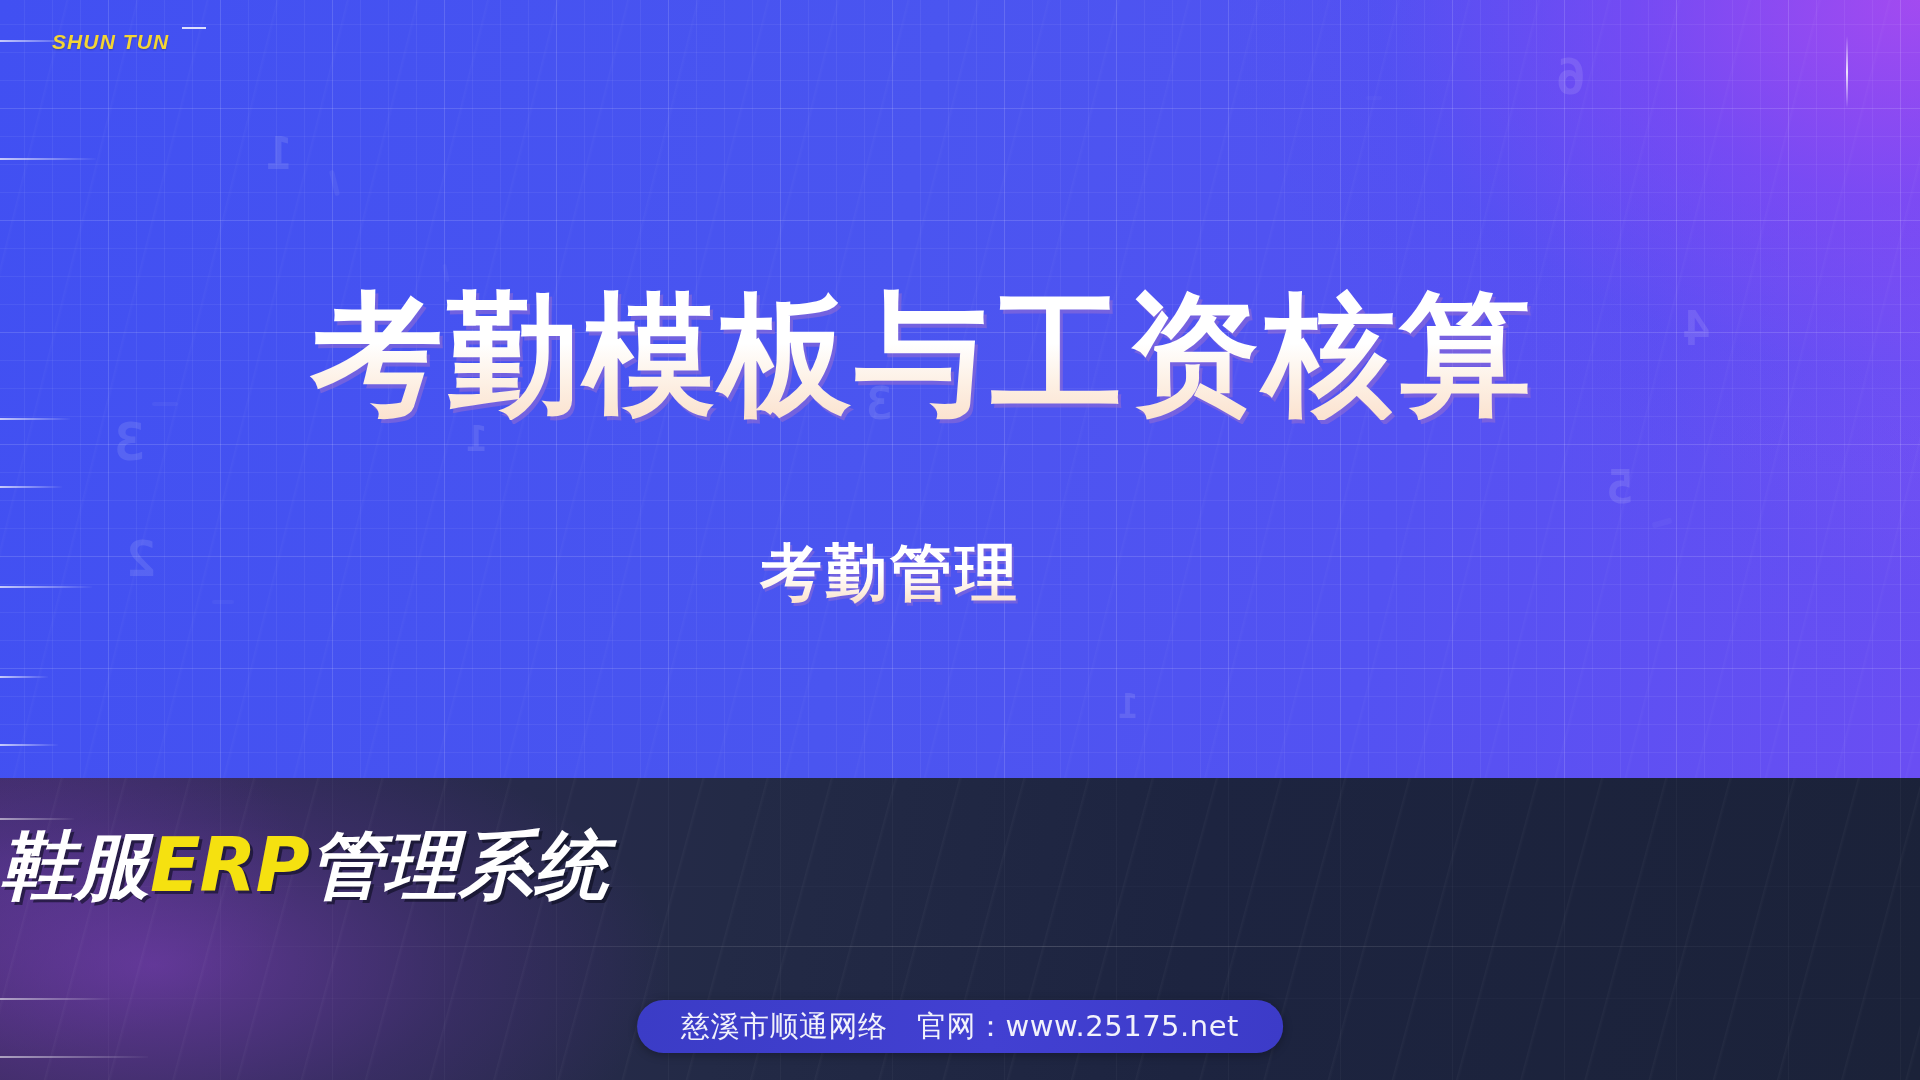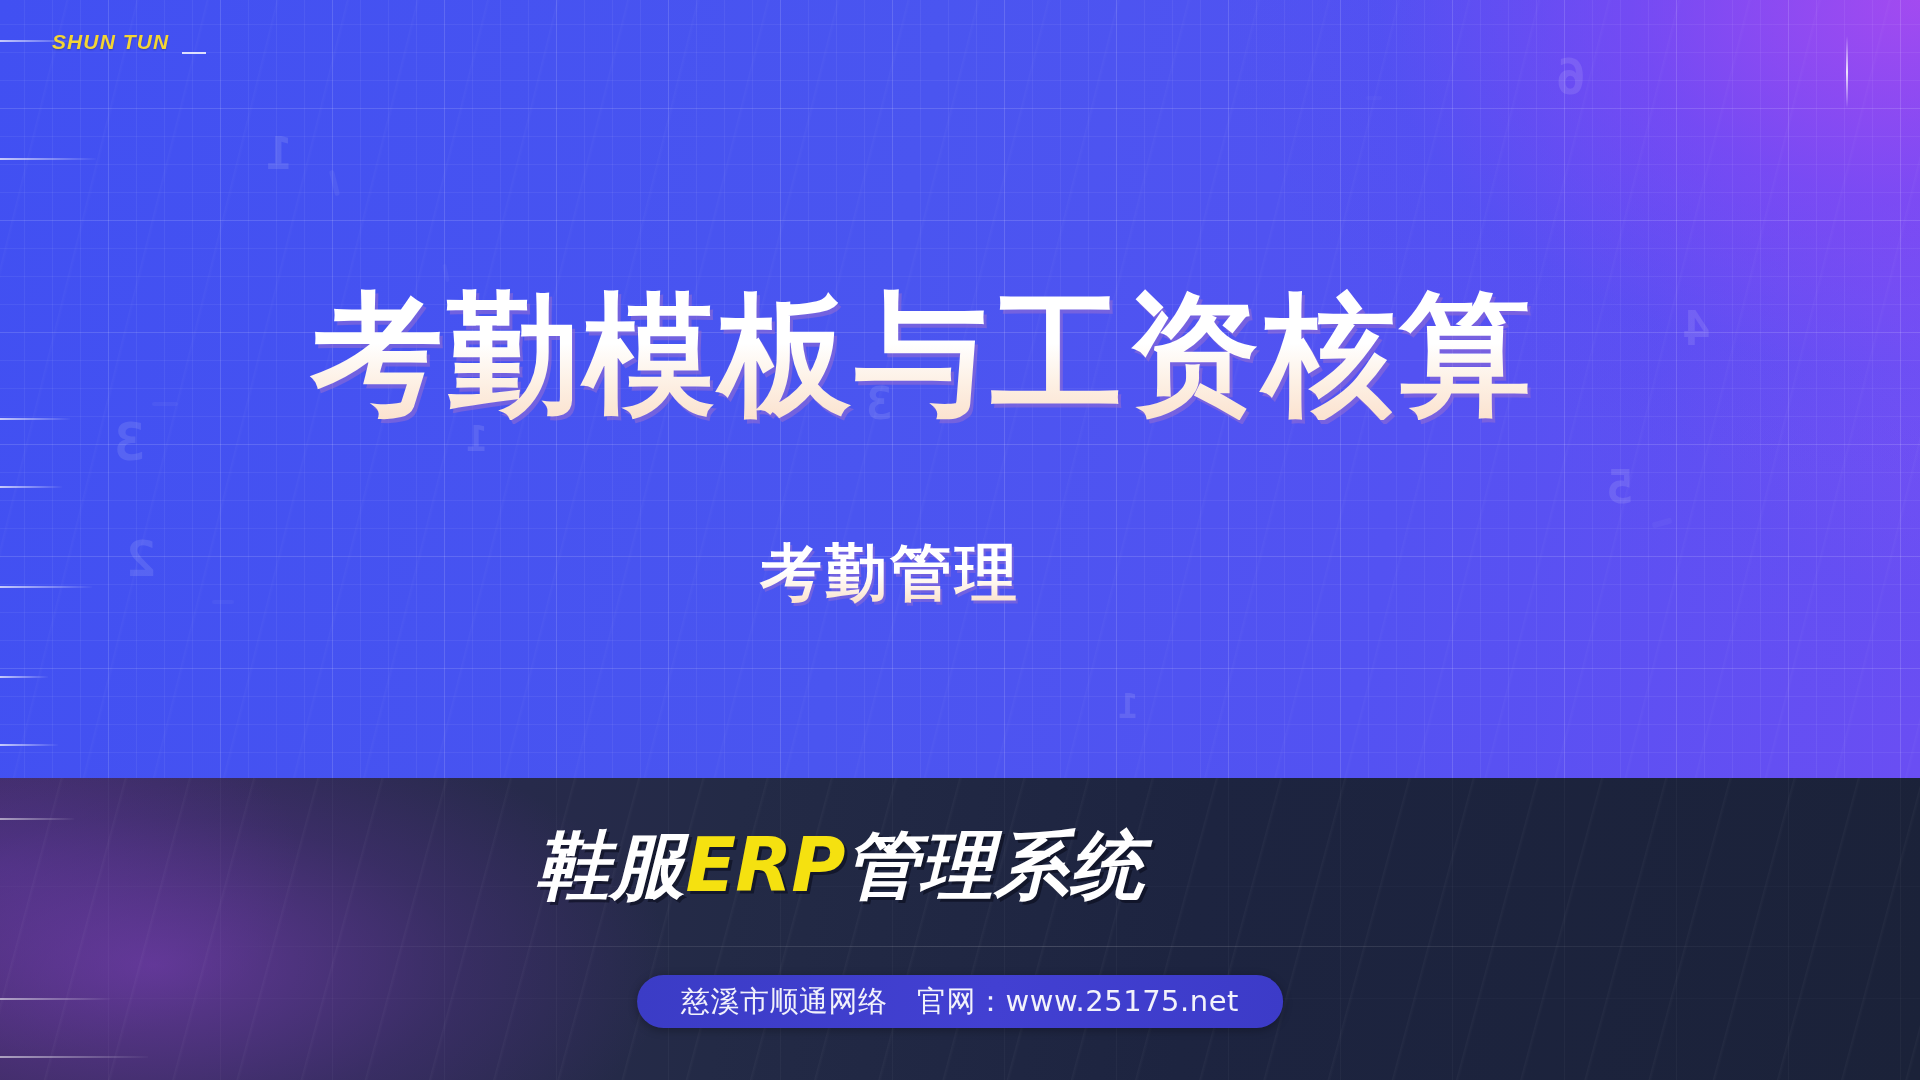--- a/index.html
+++ b/index.html
@@ -98,21 +98,21 @@
     position:absolute;
     background:rgba(255,255,255,0.22);
     border-radius:2px;
     pointer-events:none;
   }
 
   
   .logo-wrap {
     position:absolute;
     left:52px; top:30px;
-    display:flex; align-items:flex-end; gap:13px;
+    display:flex; align-items:flex-start; gap:13px;
   }
   .logo-text {
     font-family:"Liberation Sans", sans-serif;
     font-style:italic;
     font-weight:700;
     font-size:21px;
     letter-spacing:1.1px;
     color:#f3d534;
     text-shadow:0 1px 2px rgba(0,0,0,0.22);
     white-space:nowrap;
@@ -207,21 +207,21 @@
   .footer-hline {
     position:absolute;
     height:1px;
     background:linear-gradient(to right, rgba(255,255,255,0.0), rgba(255,255,255,0.16), rgba(255,255,255,0.0));
     pointer-events:none;
   }
 
   .brand-line {
     position:absolute;
     left:0; top:828px; width:1680px;
-    text-align:center;
+    text-align:left;
     white-space:nowrap;
     font-family:"DejaVu Sans", "Liberation Sans", sans-serif;
     font-weight:700;
     font-style:italic;
     font-size:74px;
     line-height:1.0;
     letter-spacing:1px;
   }
   .brand-line .seg-white {
     color:#ffffff;
@@ -229,21 +229,21 @@
   }
   .brand-line .seg-yellow {
     color:#f5e110;
     text-shadow:3px 3px 0 rgba(8,10,24,0.55);
     letter-spacing:-1px;
   }
 
   .url-pill {
     position:absolute;
     left:50%;
-    top:975px;
+    top:1000px;
     transform:translateX(-50%);
     height:53px;
     padding:16px 44px;
     display:flex; align-items:center; justify-content:center;
     background:linear-gradient(100deg,#3b3cc6 0%, #4240d2 55%, #3c3bc8 100%);
     border-radius:27px;
     box-shadow:0 2px 10px rgba(0,0,0,0.30);
   }
   .url-pill-text {
     font-family:"DejaVu Sans", "Liberation Sans", sans-serif;

